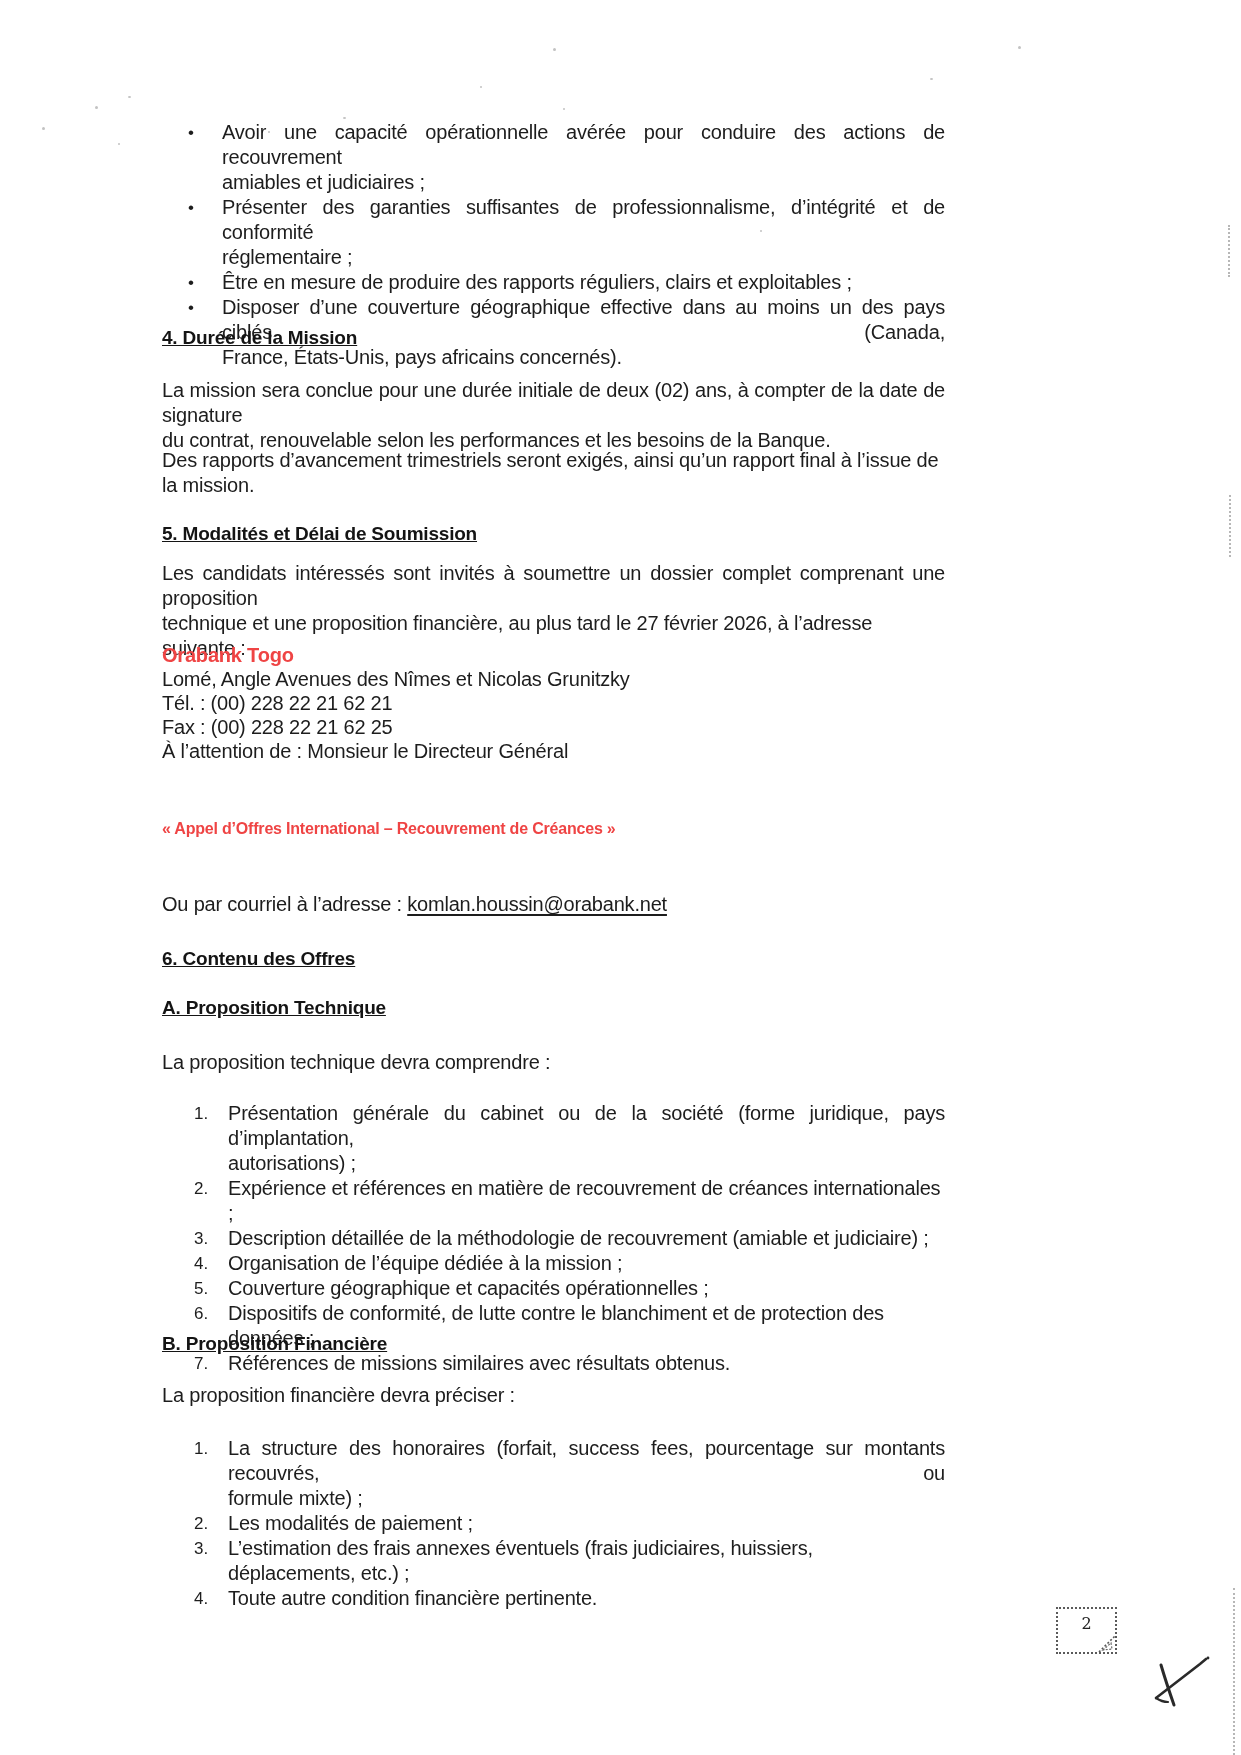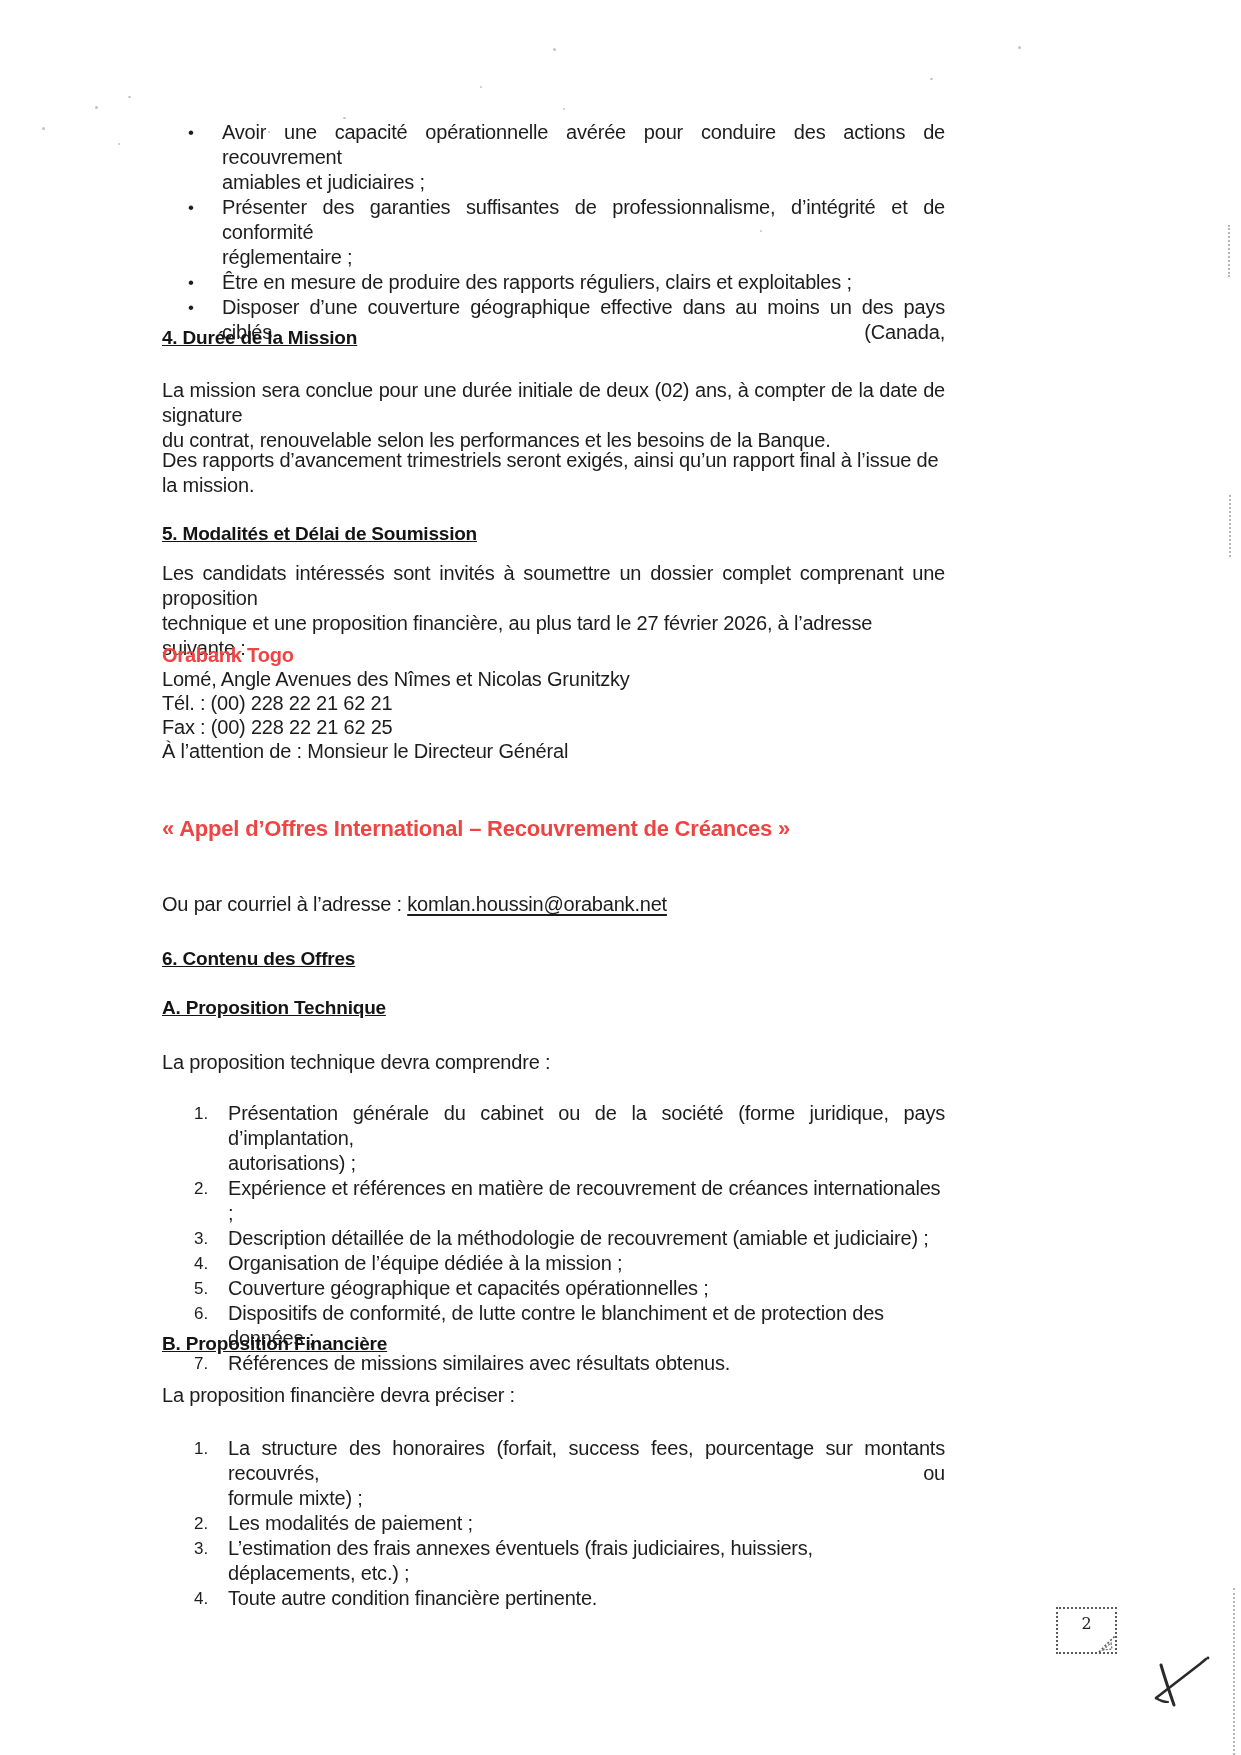--- a/index.html
+++ b/index.html
@@ -72,20 +72,21 @@
     <div class="item">
       <span class="mark bullet-mark">•</span>
       <div class="btxt">
         <div class="line">Être en mesure de produire des rapports réguliers, clairs et exploitables ;</div>
       </div>
     </div>
     <div class="item">
       <span class="mark bullet-mark">•</span>
       <div class="btxt">
         <div class="line jl">Disposer d’une couverture géographique effective dans au moins un des pays ciblés (Canada,</div>
+        <div class="line">France, États-Unis, pays africains concernés).</div>
       </div>
     </div>
   </div>
 
   <div class="hd" style="top:327px">4. Durée de la Mission</div>
   <div class="blk" style="top:378px">
     <div class="line jl">La mission sera conclue pour une durée initiale de deux (02) ans, à compter de la date de signature</div>
     <div class="line">du contrat, renouvelable selon les performances et les besoins de la Banque.</div>
   </div>
   <div class="blk" style="top:448px">
@@ -100,21 +101,21 @@
 
   <div class="blk addr" style="top:643px">
     <div class="line bold">Orabank Togo</div>
     <div class="line">Lomé, Angle Avenues des Nîmes et Nicolas Grunitzky</div>
     <div class="line">Tél. : (00) 228 22 21 62 21</div>
     <div class="line">Fax : (00) 228 22 21 62 25</div>
     <div class="line">À l’attention de : Monsieur le Directeur Général</div>
   </div>
 
   <div class="blk" style="top:816px">
-    <div class="line bold" style="font-size:22px">« Appel d’Offres International – Recouvrement de Créances »</div>
+    <div class="line bold" style="font-size:16px">« Appel d’Offres International – Recouvrement de Créances »</div>
   </div>
 
   <div class="blk" style="top:892px">
     <div class="line"><span>Ou par courriel à l’adresse : </span><span class="email">komlan.houssin@orabank.net</span></div>
   </div>
 
   <div class="hd" style="top:948px">6. Contenu des Offres</div>
   <div class="hd" style="top:997px">A. Proposition Technique</div>
   <div class="blk" style="top:1050px">
     <div class="line">La proposition technique devra comprendre :</div>

